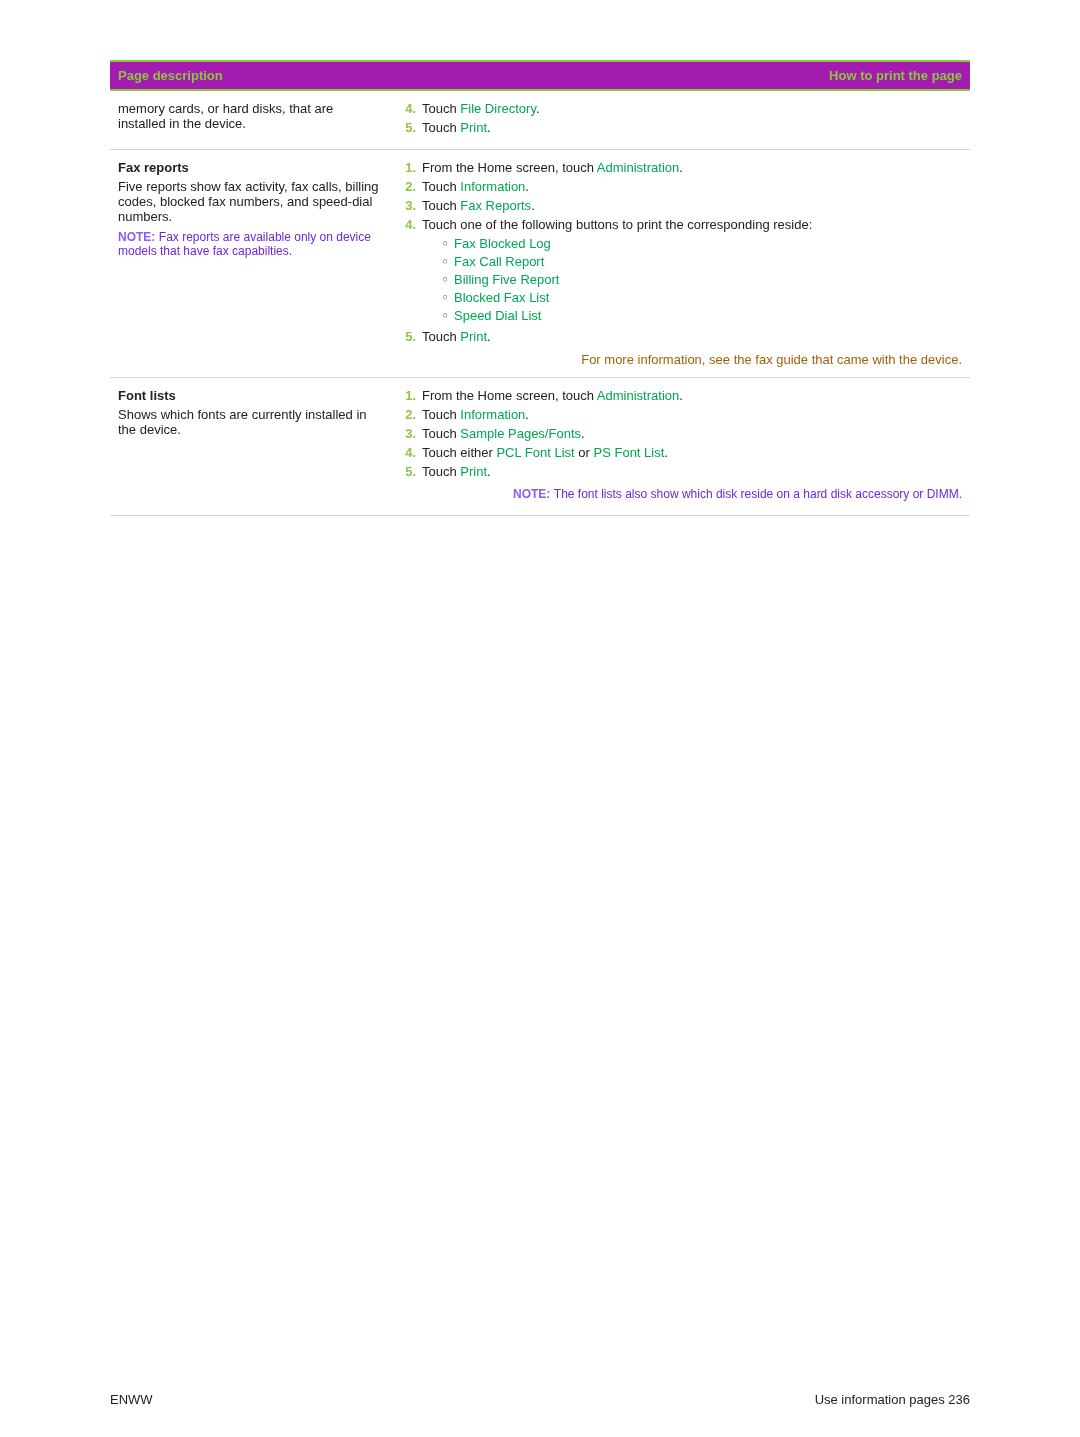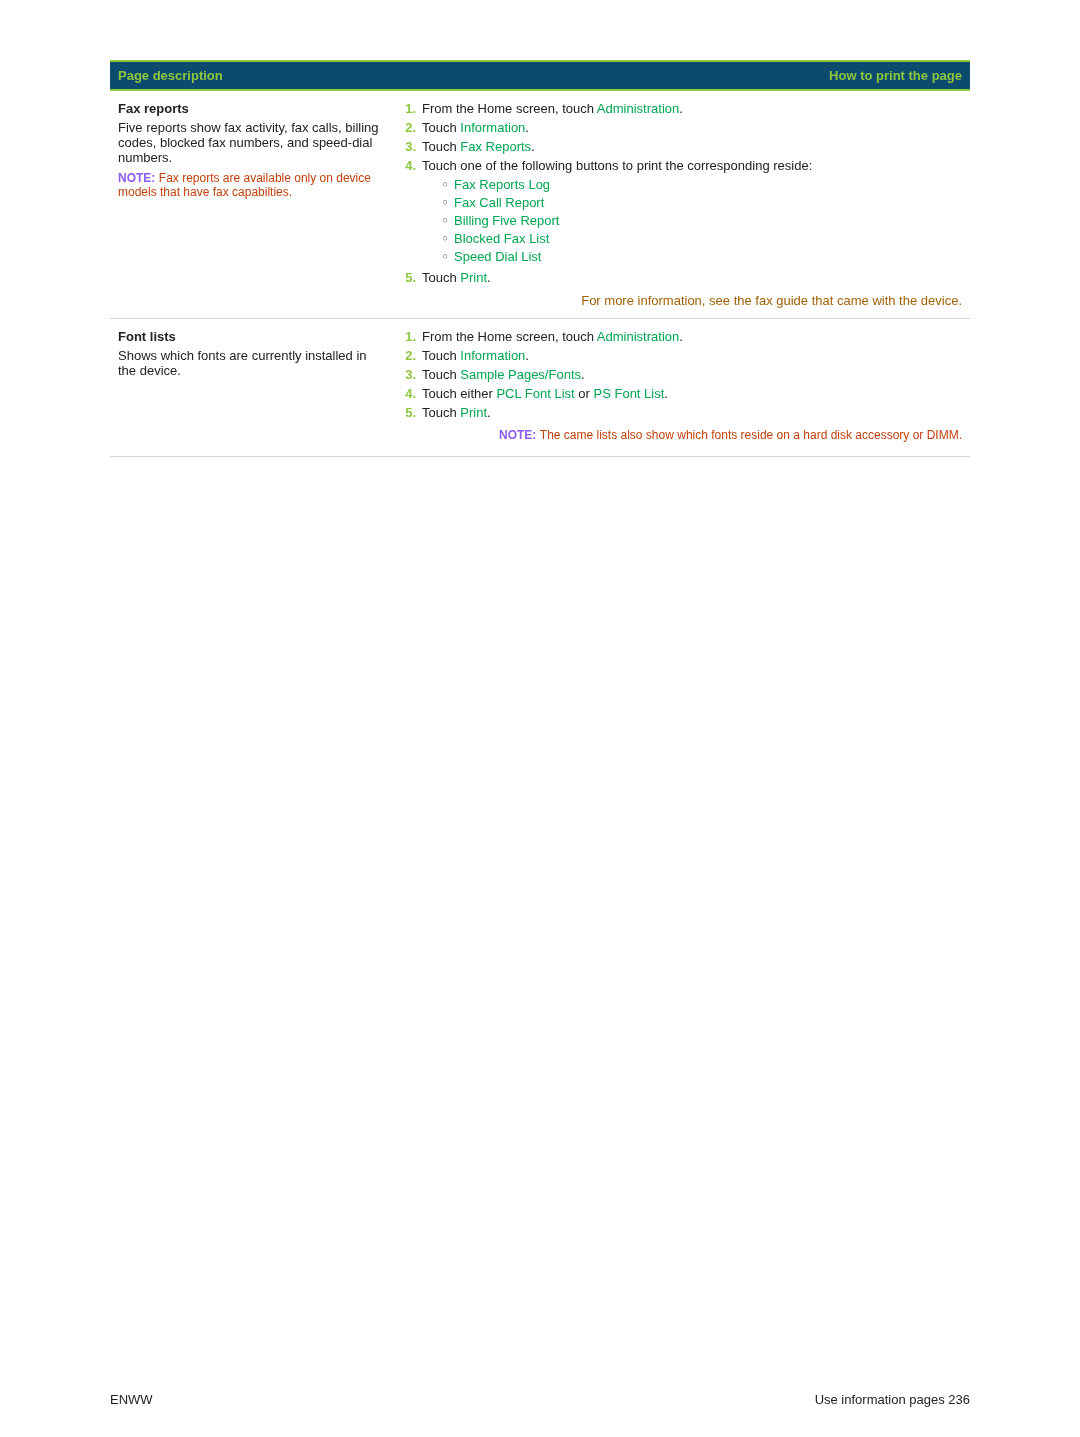--- a/index.html
+++ b/index.html
@@ -21,21 +21,21 @@
       margin: 0 auto;
       padding-top: 60px;
     }
     .table-wrapper {
       width: 100%;
       border-collapse: collapse;
     }
     .table-header-row {
       border-top: 2px solid #8dc63f;
       border-bottom: 2px solid #8dc63f;
-      background: #0c4a6e;
+      background: #a21caf;
     }
     .table-header-row td {
       padding: 6px 8px;
       font-weight: bold;
       font-size: 13px;
       color: #8dc63f;
     }
     .table-body-row {
       border-bottom: 1px solid #d4d4d4;
       vertical-align: top;
@@ -88,21 +88,21 @@
     .bold-label {
       font-weight: bold;
       margin-bottom: 4px;
     }
     .desc-note {
       color: #8b5cf6;
       font-weight: bold;
       font-size: 12px;
     }
     .desc-note-text {
-      color: #c2410c;
+      color: #6d28d9;
       font-size: 12px;
     }
     .footer {
       position: absolute;
       bottom: 30px;
       left: 0;
       right: 0;
       width: 100%;
       display: flex;
       justify-content: space-between;
@@ -128,20 +128,35 @@
 <div class="page-container">
   <table class="table-wrapper">
     <thead>
       <tr class="table-header-row">
         <td class="col-description">Page description</td>
         <td class="col-howto">How to print the page</td>
       </tr>
     </thead>
     <tbody>
 
+      <tr class="table-body-row">
+        <td class="col-description">
+          <p class="para-text">memory cards, or hard disks, that are installed in the device.</p>
+        </td>
+        <td class="col-howto">
+          <div class="step-line">
+            <span class="step-num">4.</span>
+            <span>Touch <a class="green-link">File Directory</a>.</span>
+          </div>
+          <div class="step-line">
+            <span class="step-num">5.</span>
+            <span>Touch <a class="green-link">Print</a>.</span>
+          </div>
+        </td>
+      </tr>
 
       <tr class="table-body-row">
         <td class="col-description">
           <p class="bold-label">Fax reports</p>
           <p class="para-text">Five reports show fax activity, fax calls, billing codes, blocked fax numbers, and speed-dial numbers.</p>
           <p class="note-line">
             <span class="desc-note">NOTE:</span>
             <span class="desc-note-text">  Fax reports are available only on device models that have fax capabilties.</span>
           </p>
         </td>
@@ -157,21 +172,21 @@
           <div class="step-line">
             <span class="step-num">3.</span>
             <span>Touch <a class="green-link">Fax Reports</a>.</span>
           </div>
           <div class="step-line">
             <span class="step-num">4.</span>
             <span>Touch one of the following buttons to print the corresponding reside:</span>
           </div>
           <div class="bullet-item">
             <span class="bullet-dot">○</span>
-            <a class="green-link">Fax Reports Log</a>
+            <a class="green-link">Fax Blocked Log</a>
           </div>
           <div class="bullet-item">
             <span class="bullet-dot">○</span>
             <a class="green-link">Fax Call Report</a>
           </div>
           <div class="bullet-item">
             <span class="bullet-dot">○</span>
             <a class="green-link">Billing Five Report</a>
           </div>
           <div class="bullet-item">
@@ -211,21 +226,21 @@
           <div class="step-line">
             <span class="step-num">4.</span>
             <span>Touch either <a class="green-link">PCL Font List</a> or <a class="green-link">PS Font List</a>.</span>
           </div>
           <div class="step-line">
             <span class="step-num">5.</span>
             <span>Touch <a class="green-link">Print</a>.</span>
           </div>
           <p class="note-line" style="margin-top:8px;">
             <span class="desc-note">NOTE:</span>
-            <span class="desc-note-text">  The came lists also show which fonts reside on a hard disk accessory or DIMM.</span>
+            <span class="desc-note-text">  The font lists also show which disk reside on a hard disk accessory or DIMM.</span>
           </p>
         </td>
       </tr>
     </tbody>
   </table>
 </div>
 
 <div class="footer">
   <span>ENWW</span>
   <span>Use information pages  236</span>

